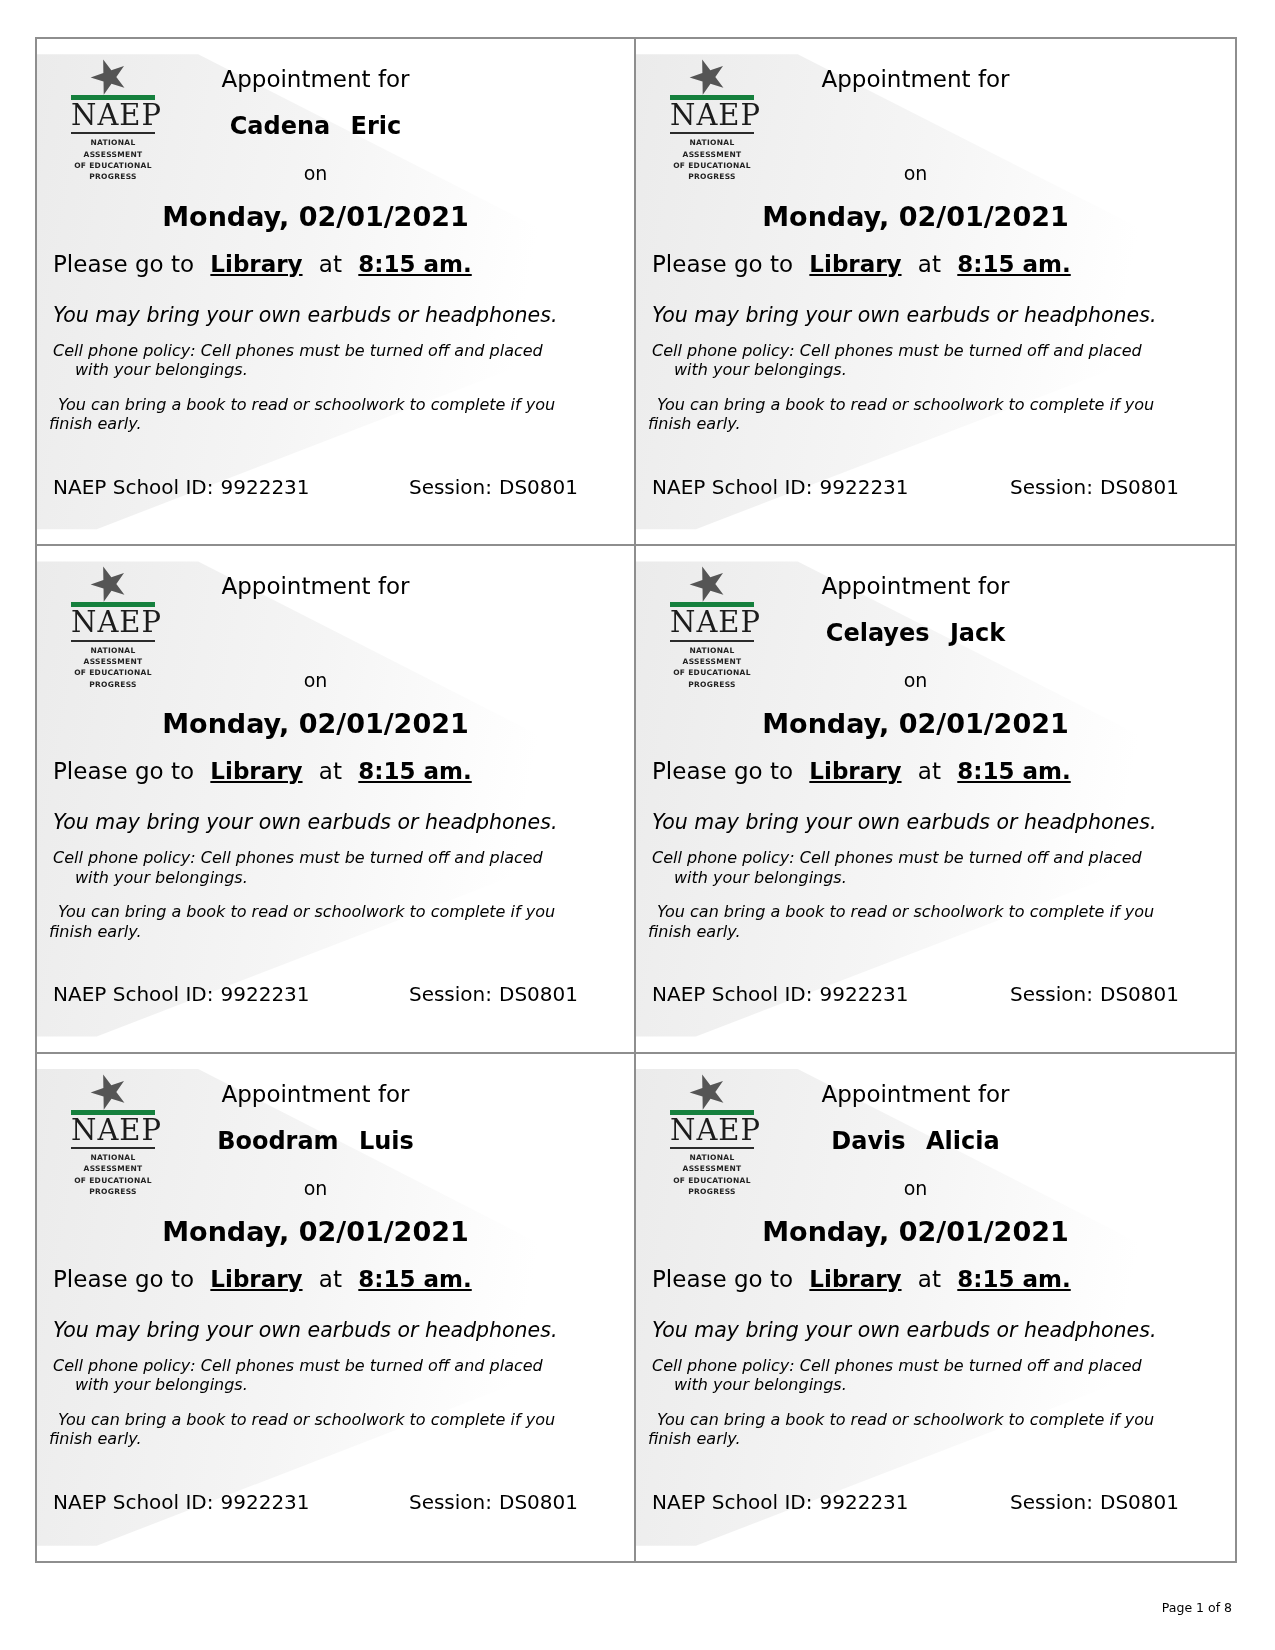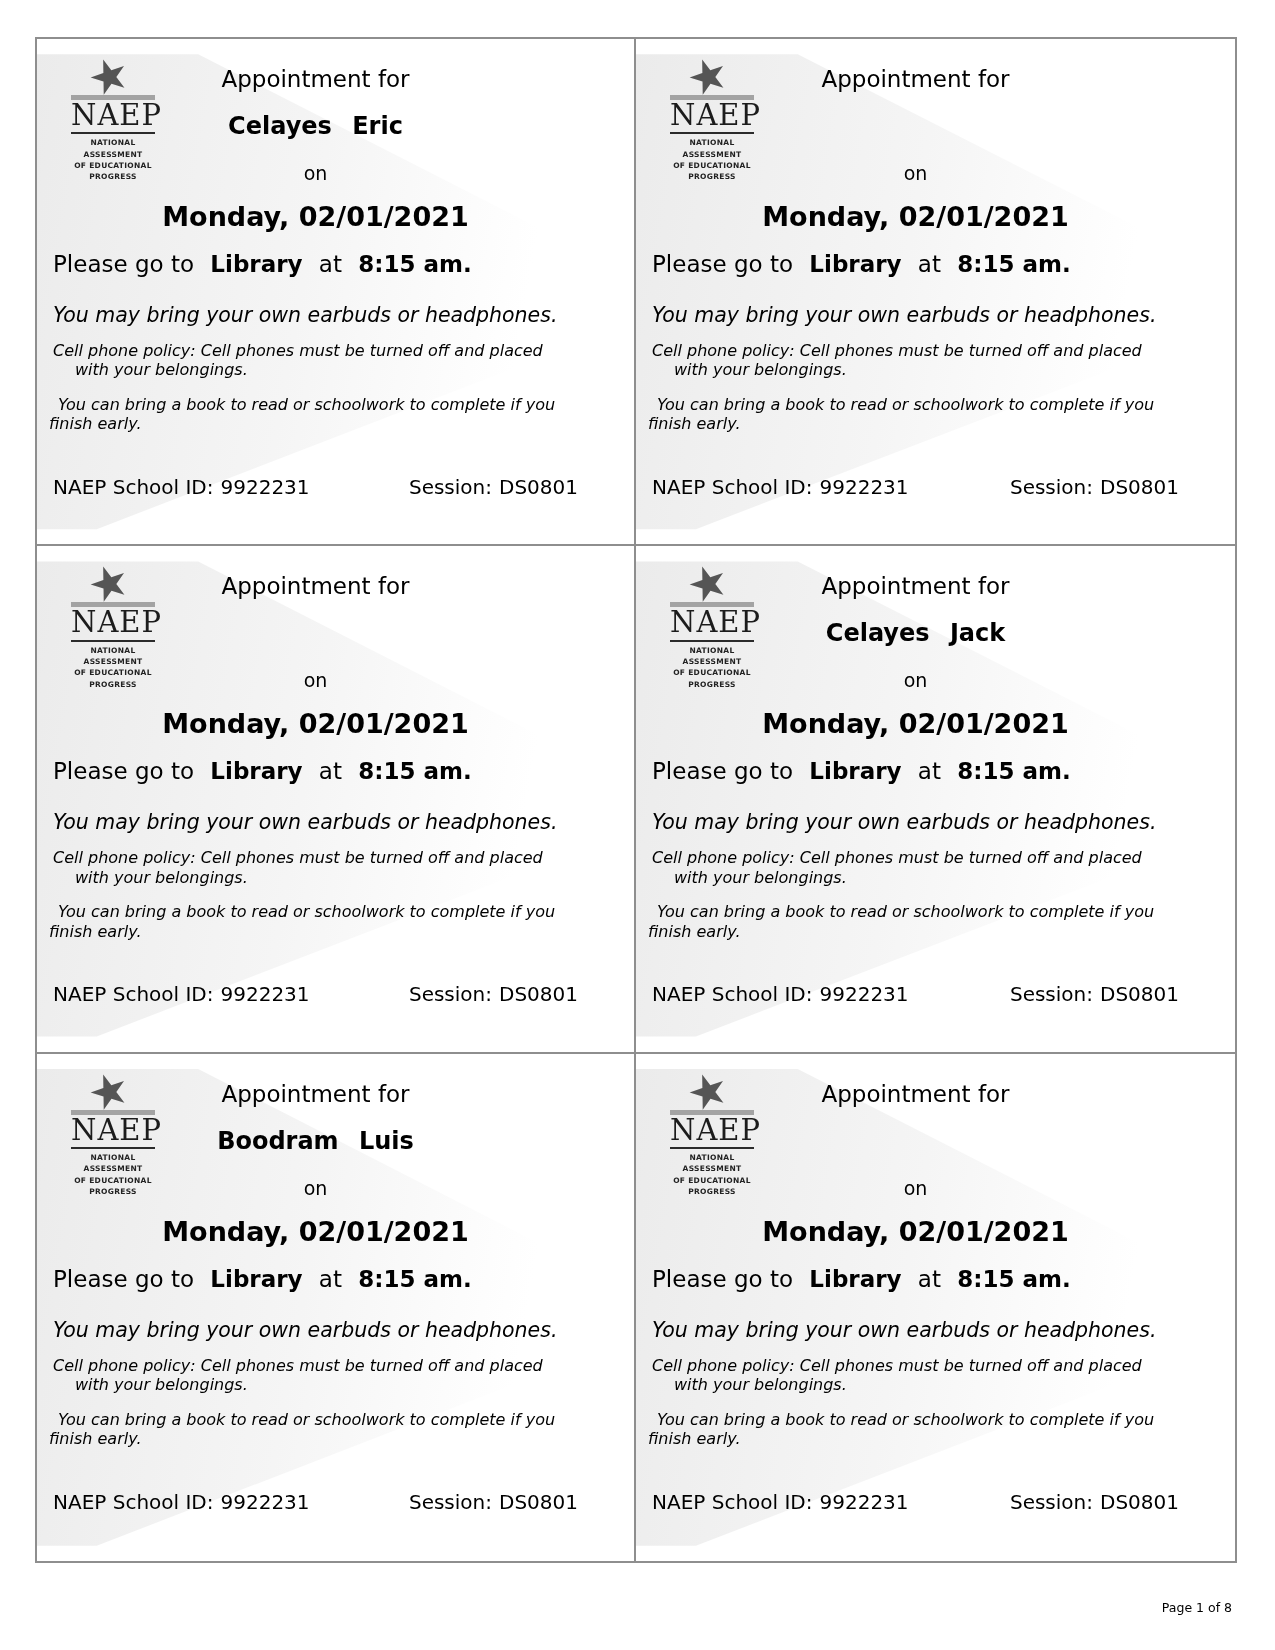--- a/index.html
+++ b/index.html
@@ -30,32 +30,32 @@
   .logo{position:absolute;left:26px;top:14px;width:100px;text-align:center;padding-top:42px;z-index:1;}
   .logo-star{
     position:absolute;top:0;left:50%;
     transform:translateX(-60%) rotate(-19deg);
     font-size:46px;line-height:46px;color:#555;z-index:2;
   }
   .logo-acronym{
     position:relative;z-index:1;margin:0 8px;
     font-family:"DejaVu Serif","Liberation Serif",serif;
     font-size:29px;line-height:1.05;letter-spacing:1px;color:#1c1c1c;
-    border-top:5px solid #a3a3a3;border-bottom:2px solid #2b2b2b;padding-bottom:2px;
+    border-top:5px solid #15803d;border-bottom:2px solid #2b2b2b;padding-bottom:2px;
   }
   .logo-sub{font-size:7.5px;font-weight:bold;letter-spacing:.3px;line-height:1.5;color:#222;margin-top:3px;}
   
   .tb{position:absolute;left:16px;right:56px;line-height:1.2;}
   .center{text-align:center;}
   .t-heading{top:27px;font-size:23px;}
   .t-name{top:73px;font-size:24px;font-weight:bold;word-spacing:.5em;}
   .t-on{top:123px;font-size:19px;}
   .t-date{top:162px;font-size:27px;font-weight:bold;}
   .t-please{top:212px;font-size:23px;}
-  .t-please .b{font-weight:bold;}
+  .t-please .b{font-weight:bold;text-decoration:underline;}
   .t-please .gap{margin-left:9px;}
   .t-note1{top:264px;font-size:20.5px;font-style:italic;}
   .t-policy{top:302px;font-size:16px;font-style:italic;padding-left:22px;text-indent:-22px;}
   .t-book{top:356px;font-size:16px;font-style:italic;text-indent:9px;left:12px;right:52px;}
   .t-footer{top:436px;font-size:20px;display:flex;justify-content:space-between;}
   .t-footer .val{margin-left:7px;}
   .page-num{position:absolute;right:43px;top:1600px;font-size:12.5px;}
 </style>
 </head>
 <body>
@@ -66,21 +66,21 @@
     <div class="logo">
       <span class="logo-star">★</span>
       <div class="logo-acronym">NAEP</div>
       <div class="logo-sub">
         <div>NATIONAL ASSESSMENT</div>
         <div>OF EDUCATIONAL</div>
         <div>PROGRESS</div>
       </div>
     </div>
     <div class="tb center t-heading">Appointment for</div>
-    <div class="tb center t-name">Celayes Eric</div>
+    <div class="tb center t-name">Cadena Eric</div>
     <div class="tb center t-on">on</div>
     <div class="tb center t-date">Monday, 02/01/2021</div>
     <div class="tb t-please">
       <span>Please go to</span>
       <span class="b gap">Library</span>
       <span class="gap">at</span>
       <span class="b gap">8:15 am.</span>
     </div>
     <div class="tb t-note1">You may bring your own earbuds or headphones.</div>
     <div class="tb t-policy">Cell phone policy: Cell phones must be turned off and placed with your belongings.</div>
@@ -209,20 +209,21 @@
     <div class="logo">
       <span class="logo-star">★</span>
       <div class="logo-acronym">NAEP</div>
       <div class="logo-sub">
         <div>NATIONAL ASSESSMENT</div>
         <div>OF EDUCATIONAL</div>
         <div>PROGRESS</div>
       </div>
     </div>
     <div class="tb center t-heading">Appointment for</div>
+    <div class="tb center t-name">Davis Alicia</div>
     <div class="tb center t-on">on</div>
     <div class="tb center t-date">Monday, 02/01/2021</div>
     <div class="tb t-please">
       <span>Please go to</span>
       <span class="b gap">Library</span>
       <span class="gap">at</span>
       <span class="b gap">8:15 am.</span>
     </div>
     <div class="tb t-note1">You may bring your own earbuds or headphones.</div>
     <div class="tb t-policy">Cell phone policy: Cell phones must be turned off and placed with your belongings.</div>

